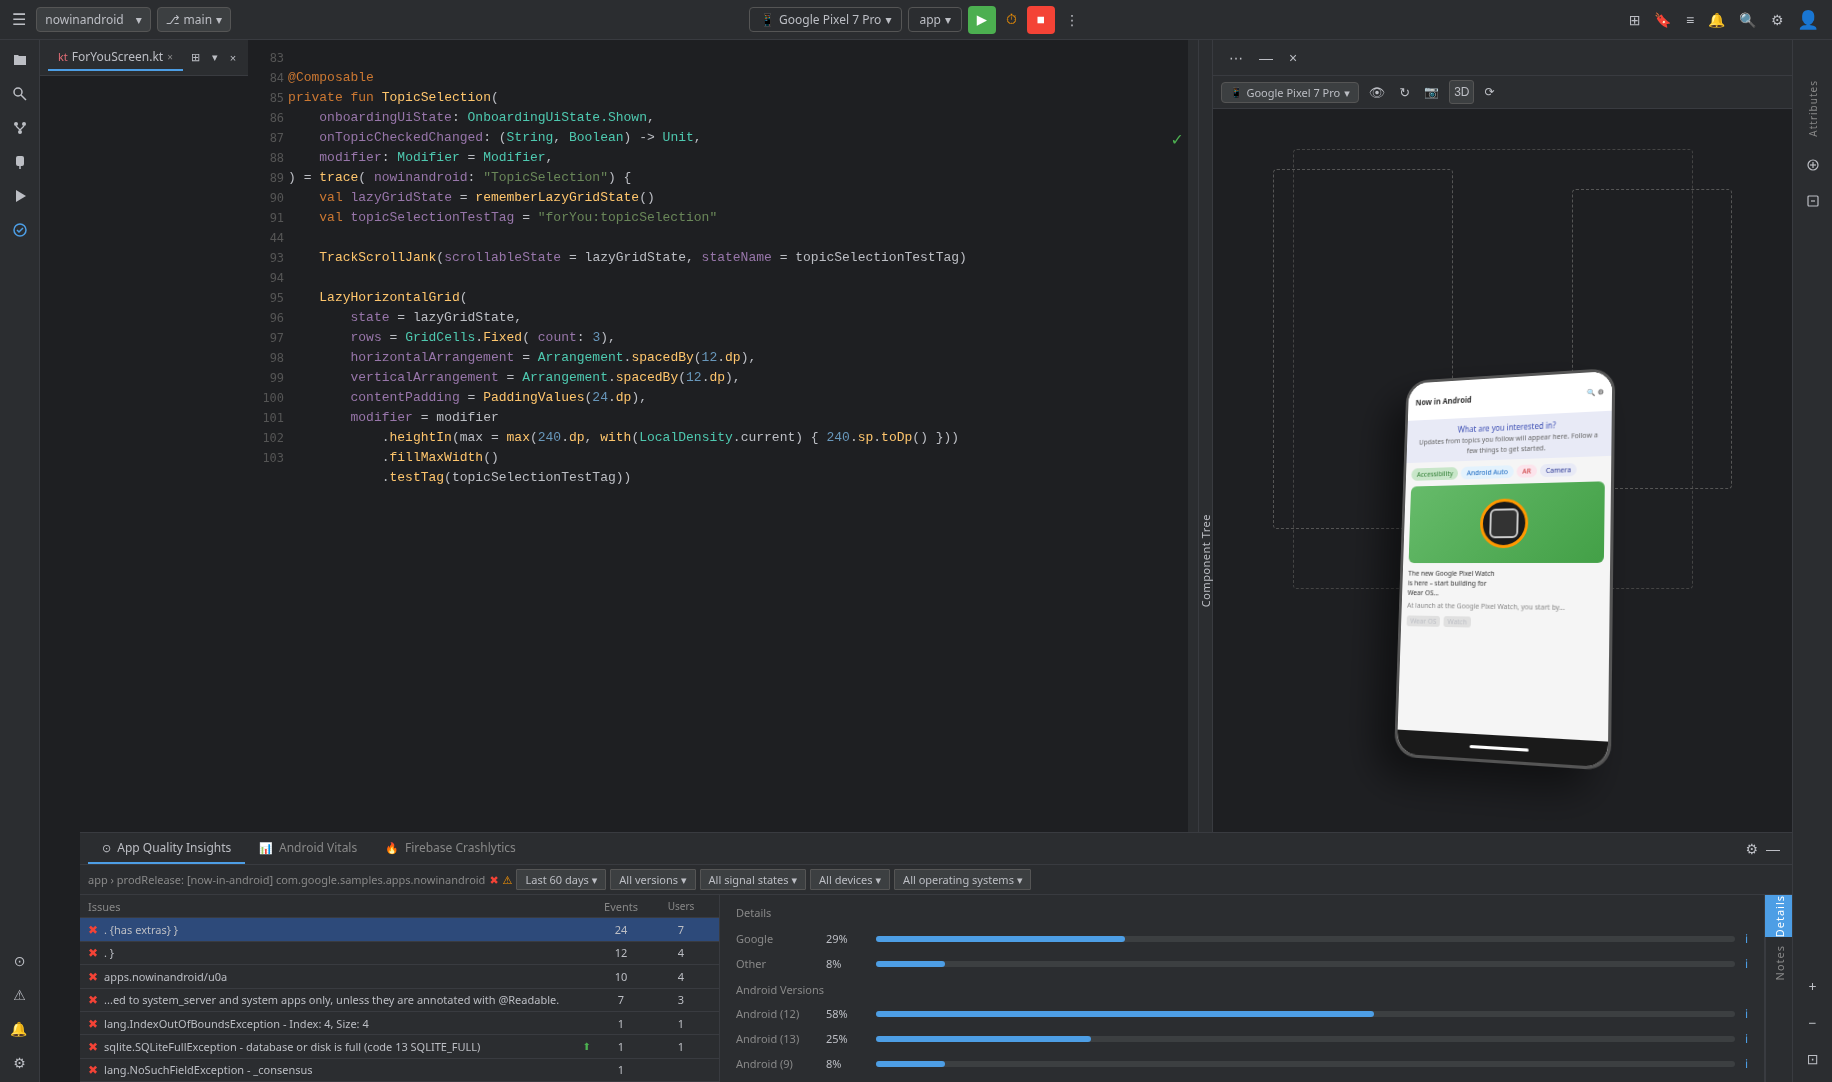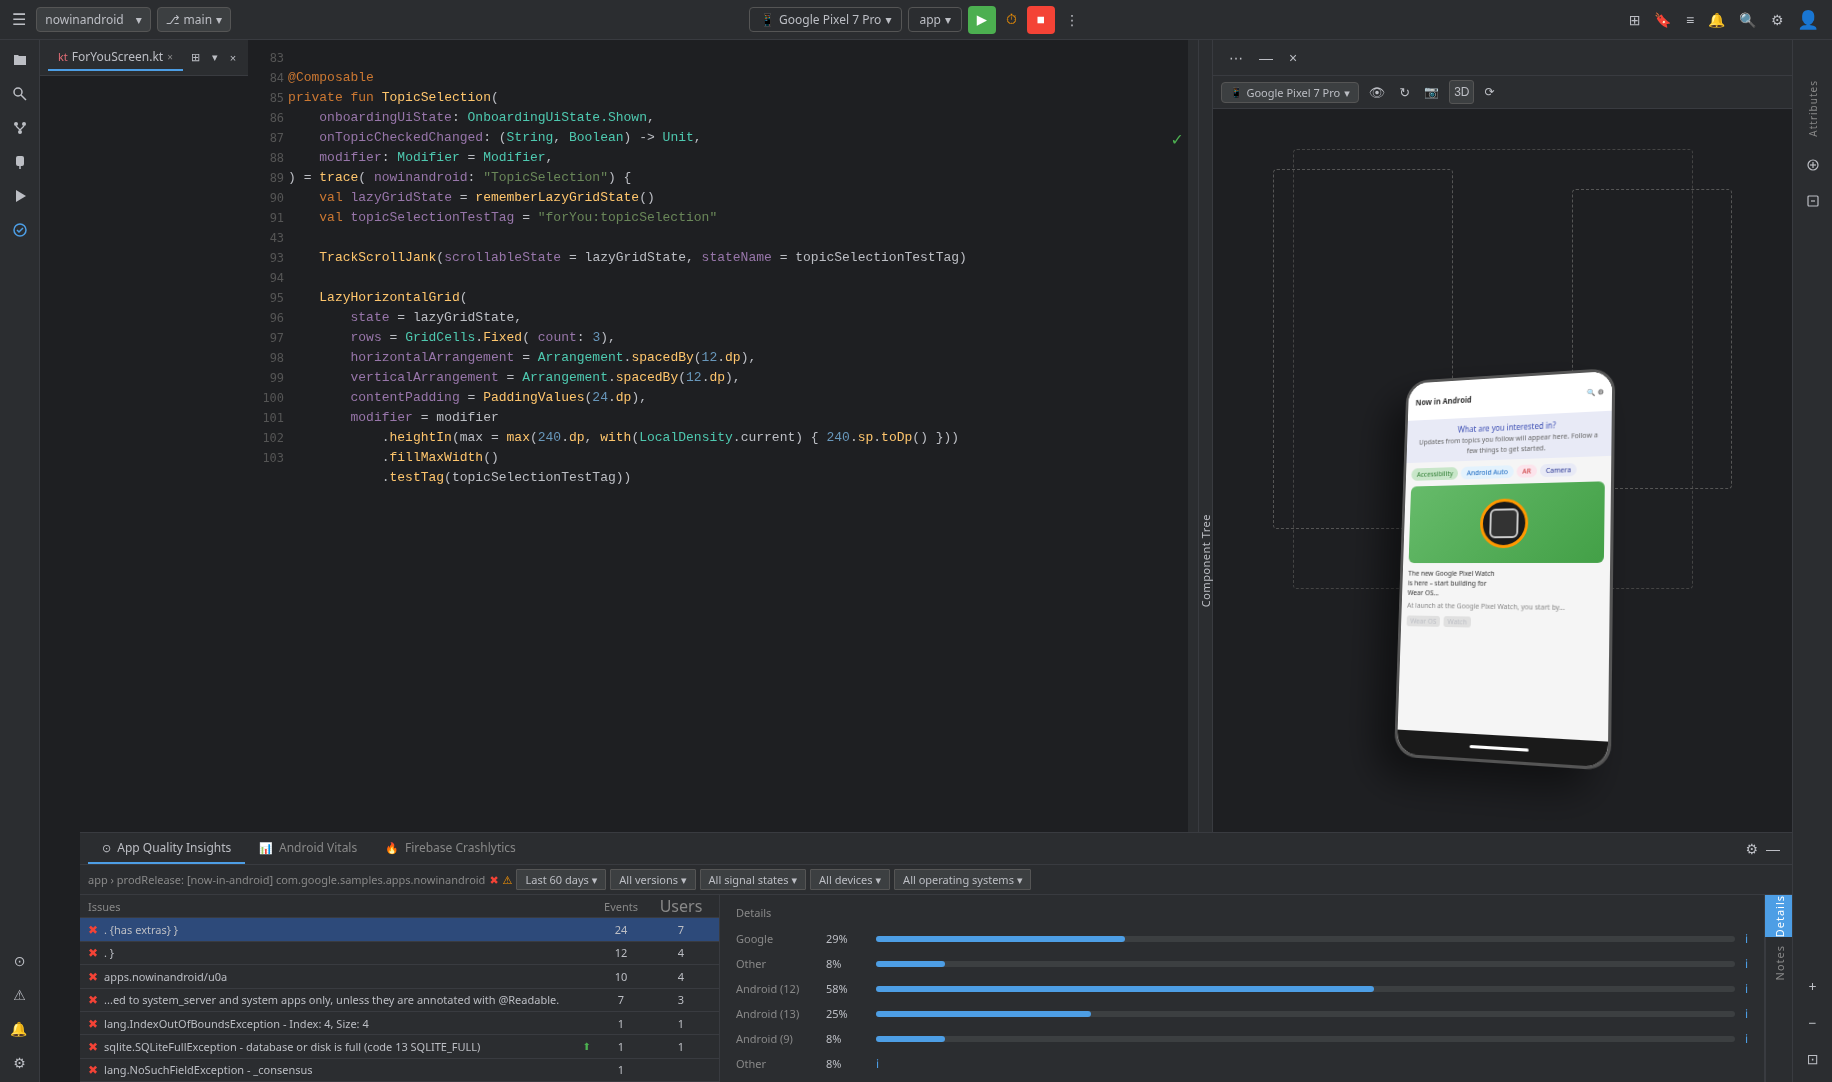--- a/index.html
+++ b/index.html
@@ -340,21 +340,21 @@
     .issues-header {
       display: flex;
       height: 26px;
       background: #2b2d30;
       border-bottom: 1px solid #393b40;
       align-items: center;
       padding: 0 8px;
     }
     .issues-col-issues { flex: 1; font-size: 11px; color: #888; }
     .issues-col-events { width: 60px; text-align: center; font-size: 11px; color: #888; }
-    .issues-col-users { width: 60px; text-align: center; font-size: 16px; color: #888; }
+    .issues-col-users { width: 60px; text-align: center; font-size: 10px; color: #888; }
 
     .issue-row {
       display: flex;
       align-items: center;
       height: 26px;
       padding: 0 8px;
       cursor: pointer;
       border-bottom: 1px solid #393b40;
       font-size: 11px;
     }
@@ -552,21 +552,21 @@
           <div class="editor-gutter">
             <div>83</div>
               <div>84</div>
               <div>85</div>
               <div>86</div>
               <div>87</div>
             <div>88</div>
               <div>89</div>
               <div>90</div>
               <div>91</div>
-              <div>43</div>
+              <div>44</div>
             <div>93</div>
               <div>94</div>
               <div>95</div>
               <div>96</div>
               <div>97</div>
             <div>98</div>
               <div>99</div>
               <div>100</div>
               <div>101</div>
               <div>102</div>
@@ -816,20 +816,21 @@
           </div>
           <div class="details-row">
             <span class="details-label">Other</span>
             <span class="details-value">8%</span>
             <div class="details-bar-container">
               <div class="details-bar" style="width:8%;"></div>
             </div>
             <span class="details-info-icon">ℹ</span>
           </div>
 
+          <div class="android-versions-header">Android Versions</div>
 
           <div class="details-row">
             <span class="details-label">Android (12)</span>
             <span class="details-value">58%</span>
             <div class="details-bar-container">
               <div class="details-bar" style="width:58%;"></div>
             </div>
             <span class="details-info-icon">ℹ</span>
           </div>
           <div class="details-row">

